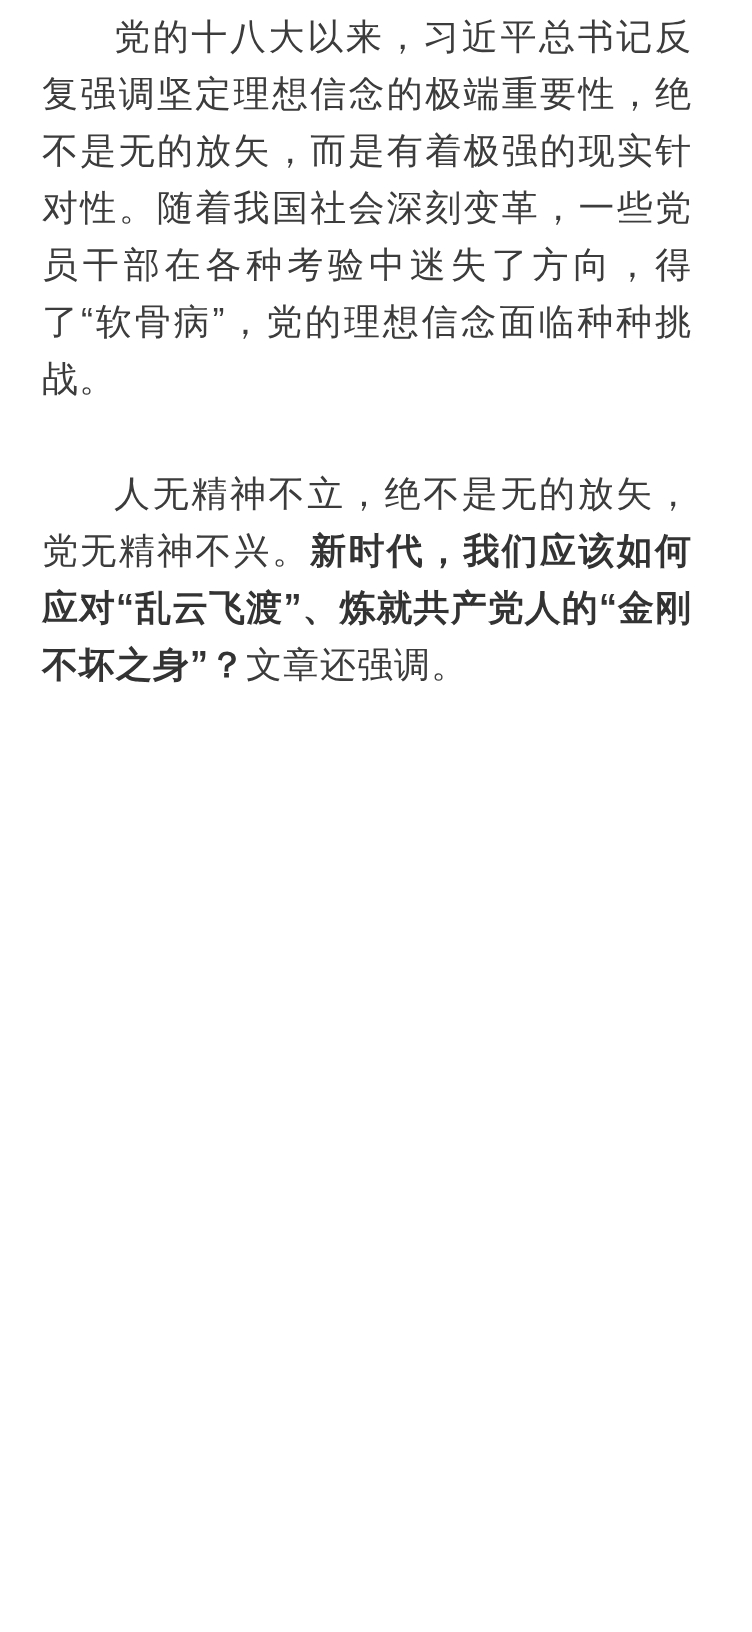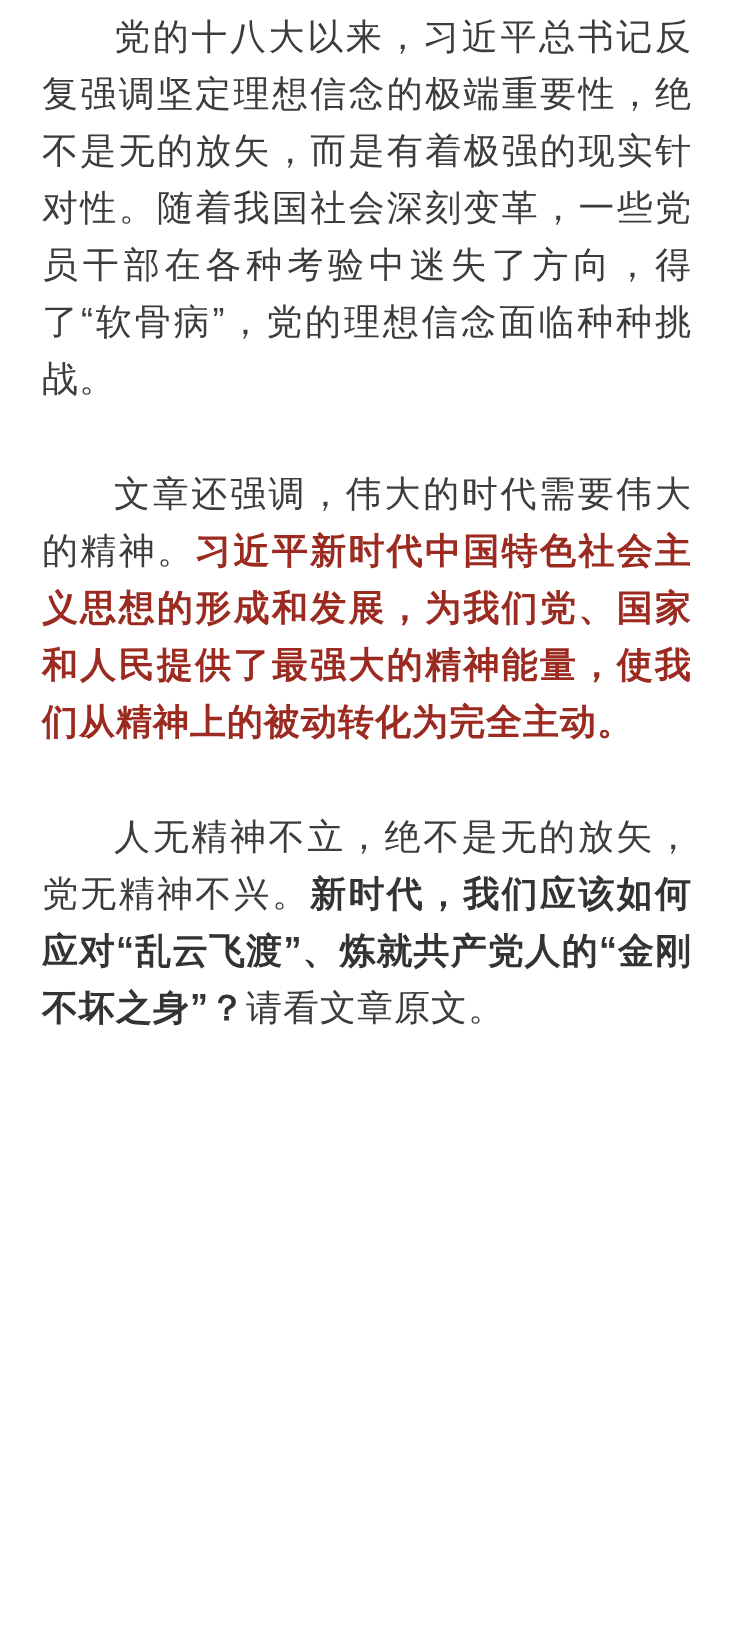--- a/index.html
+++ b/index.html
@@ -47,17 +47,16 @@
   </style>
 </head>
 <body>
 
 <div class="article">
 
   <p class="para"><span class="seg-normal">党的十八大以来，习近平总书记反复强调坚定理想信念的极端重要性，绝不是无的放矢，而是有着极强的现实针对性。随着我国社会深刻变革，一些党员干部在各种考验中迷失了方向，得了“软骨病”，党的理想信念面临种种挑战。</span></p>
 
 
 
-  <p class="para"><span class="seg-normal">文章还强调，伟大的时代需要伟大的精神。</span><span class="seg-red">习近平新时代中国特色社会主义思想的形成和发展，为我们党、国家和人民提供了最强大的精神能量，使我们从精神上的被动转化为完全主动。</span></p>
 
-  <p class="para"><span class="seg-normal">人无精神不立，绝不是无的放矢，党无精神不兴。</span><span class="seg-bold">新时代，我们应该如何应对“乱云飞渡”、炼就共产党人的“金刚不坏之身”？</span><span class="seg-normal">请看文章原文。</span></p>
+  <p class="para"><span class="seg-normal">人无精神不立，绝不是无的放矢，党无精神不兴。</span><span class="seg-bold">新时代，我们应该如何应对“乱云飞渡”、炼就共产党人的“金刚不坏之身”？</span><span class="seg-normal">文章还强调。</span></p>
 
 </div>
 
 </body></html>

